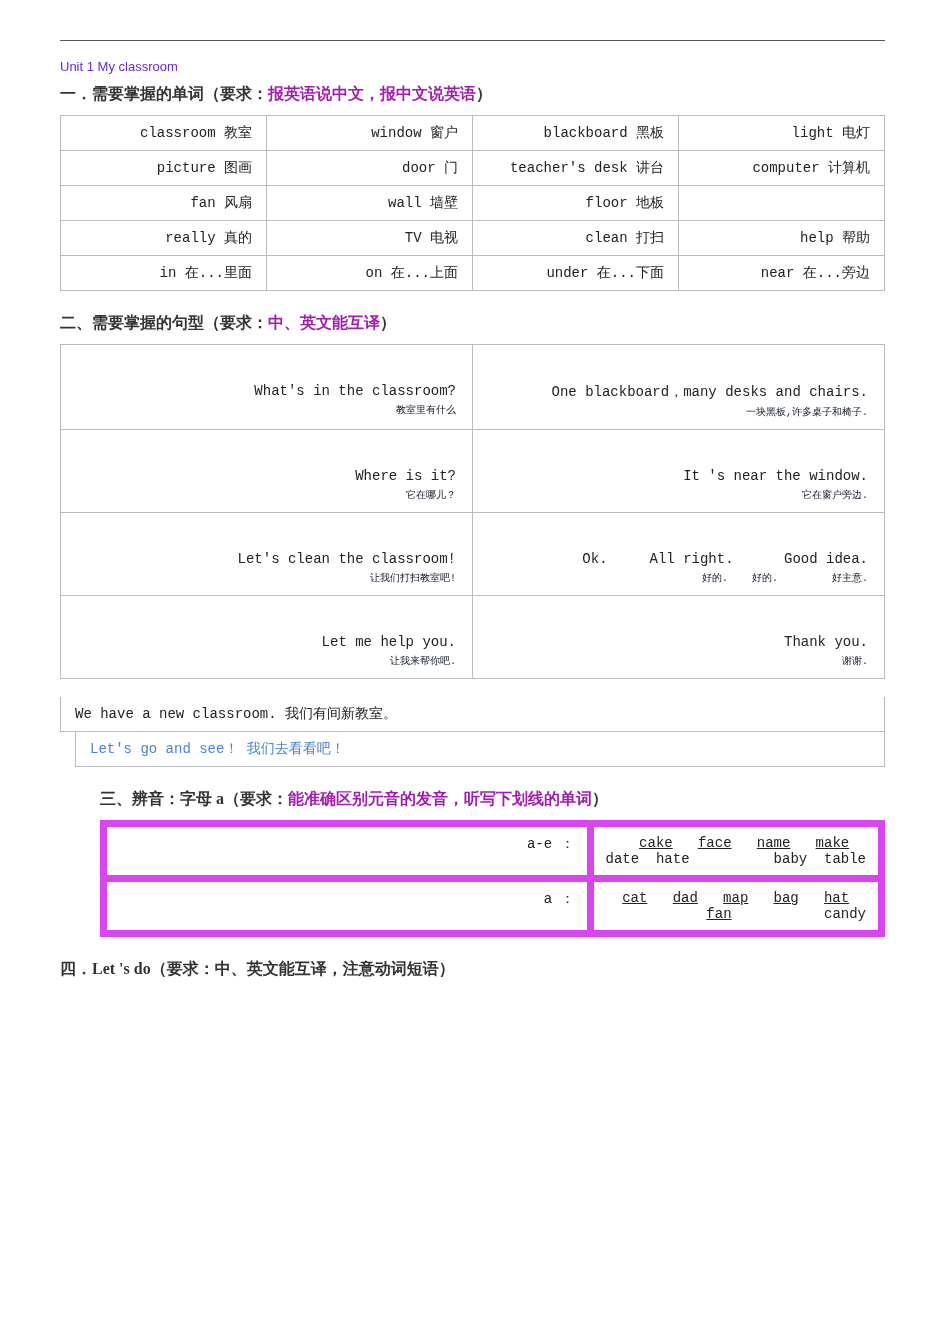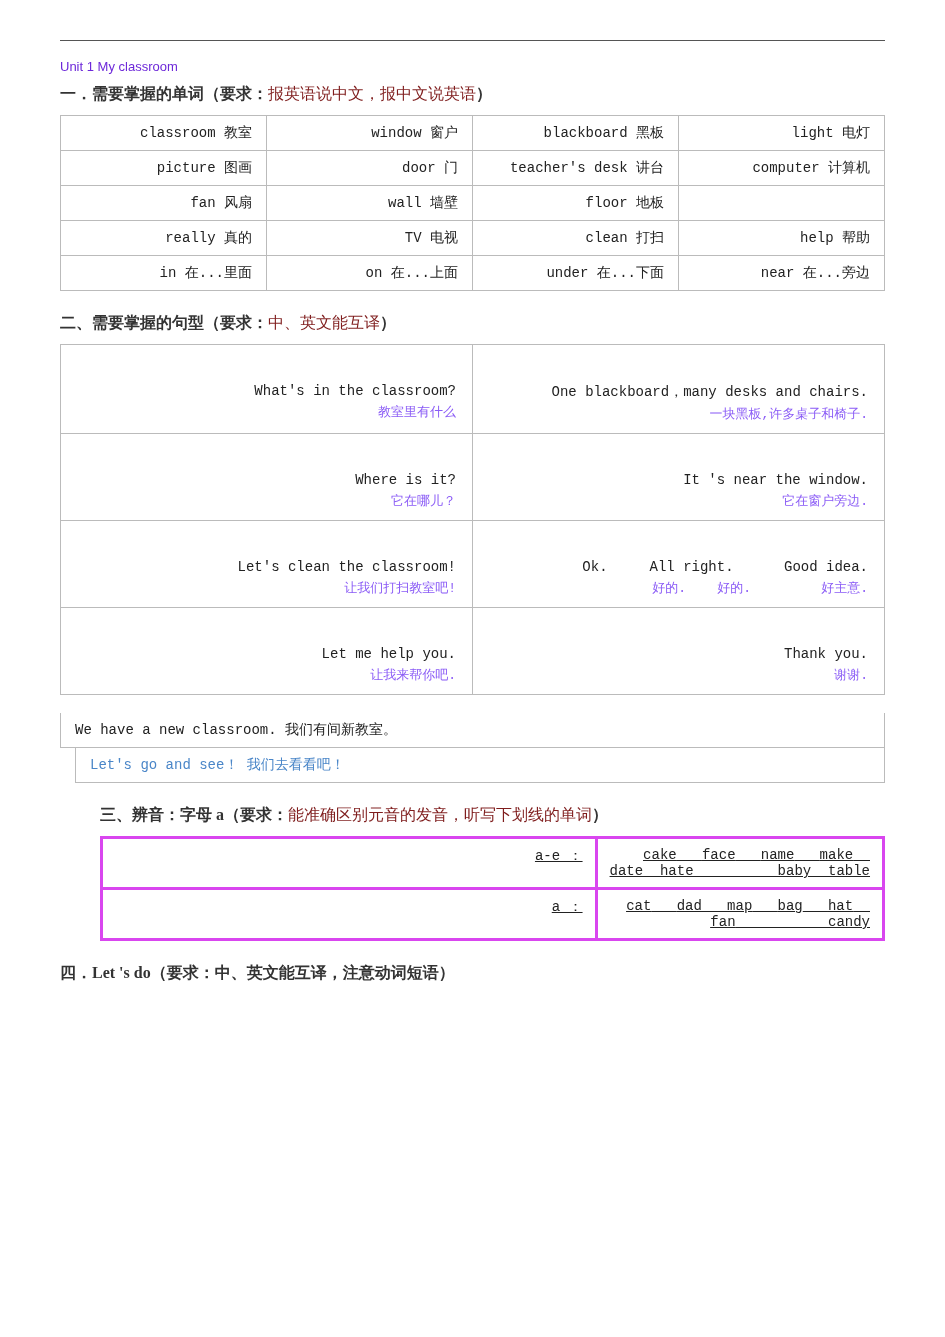--- a/index.html
+++ b/index.html
@@ -22,22 +22,22 @@
       margin-bottom: 10px;
       font-family: Arial, sans-serif;
     }
     .section-title {
       font-size: 16px;
       font-weight: bold;
       color: #333;
       margin-bottom: 10px;
     }
     .section-title .highlight {
-      color: #7f1d1d;
-      font-weight: normal;
+      color: #a21caf;
+      font-weight: bold;
     }
     table {
       width: 100%;
       border-collapse: collapse;
       margin-bottom: 18px;
     }
     table td {
       border: 1px solid #bbb;
       padding: 8px 14px;
       font-family: "Courier New", "SimSun", monospace;
@@ -55,28 +55,27 @@
       padding: 10px 16px;
     }
     .sentence-table td .english {
       font-family: "Courier New", monospace;
       font-size: 14px;
       color: #222;
       margin-bottom: 4px;
       margin-top: 28px;
     }
     .sentence-table td .chinese {
-      color: #8b5cf6;
-      font-size: 13px;
+      color: #0f172a;
+      font-size: 10px;
     }
     .phonics-table td {
-      border: 3px solid #d946ef;
+      border: 7px solid #d946ef;
       padding: 8px 12px;
       vertical-align: top;
-      text-decoration: underline;
     }
     .phonics-table td:first-child {
       width: 60px;
       font-family: "Courier New", monospace;
     }
     .phonics-words {
       font-family: "Courier New", monospace;
       font-size: 14px;
     }
     .underlined {

